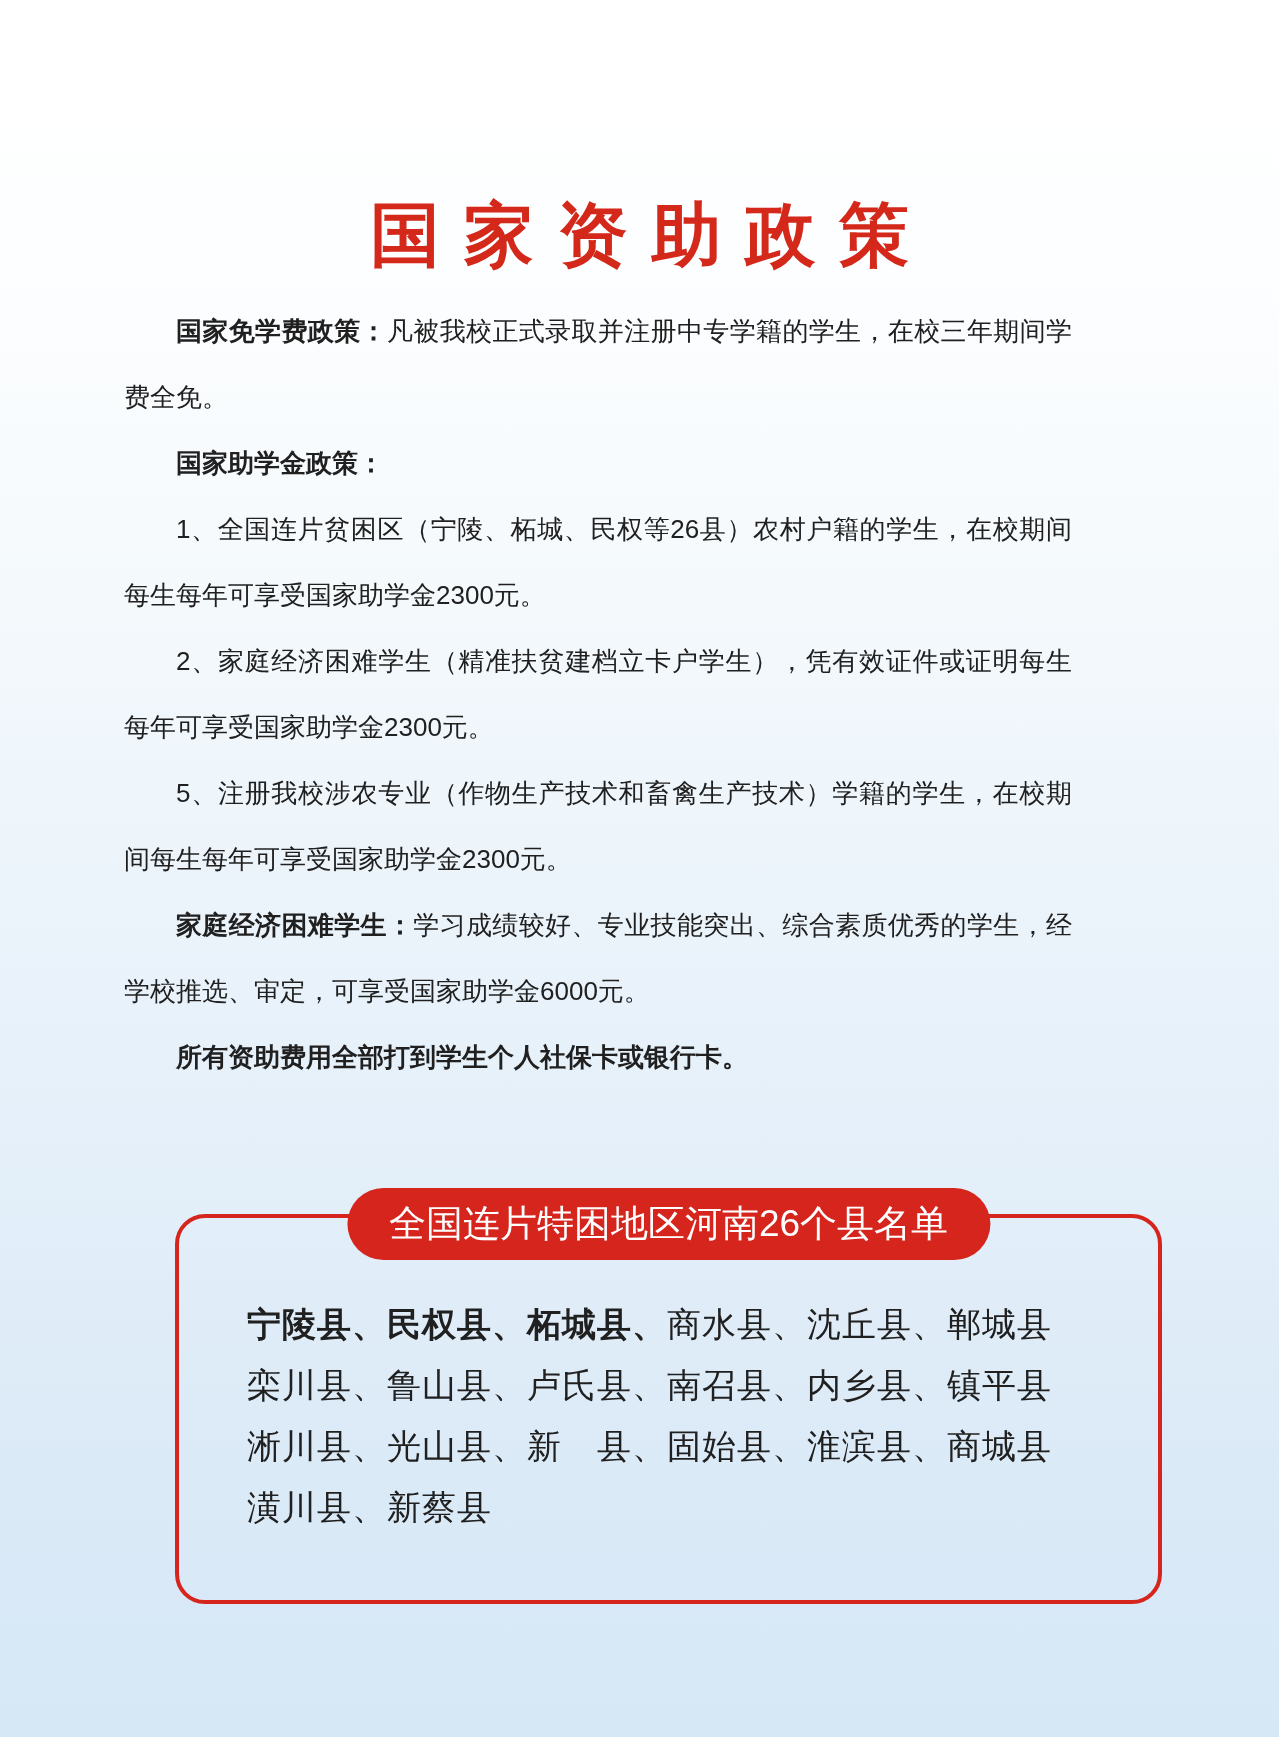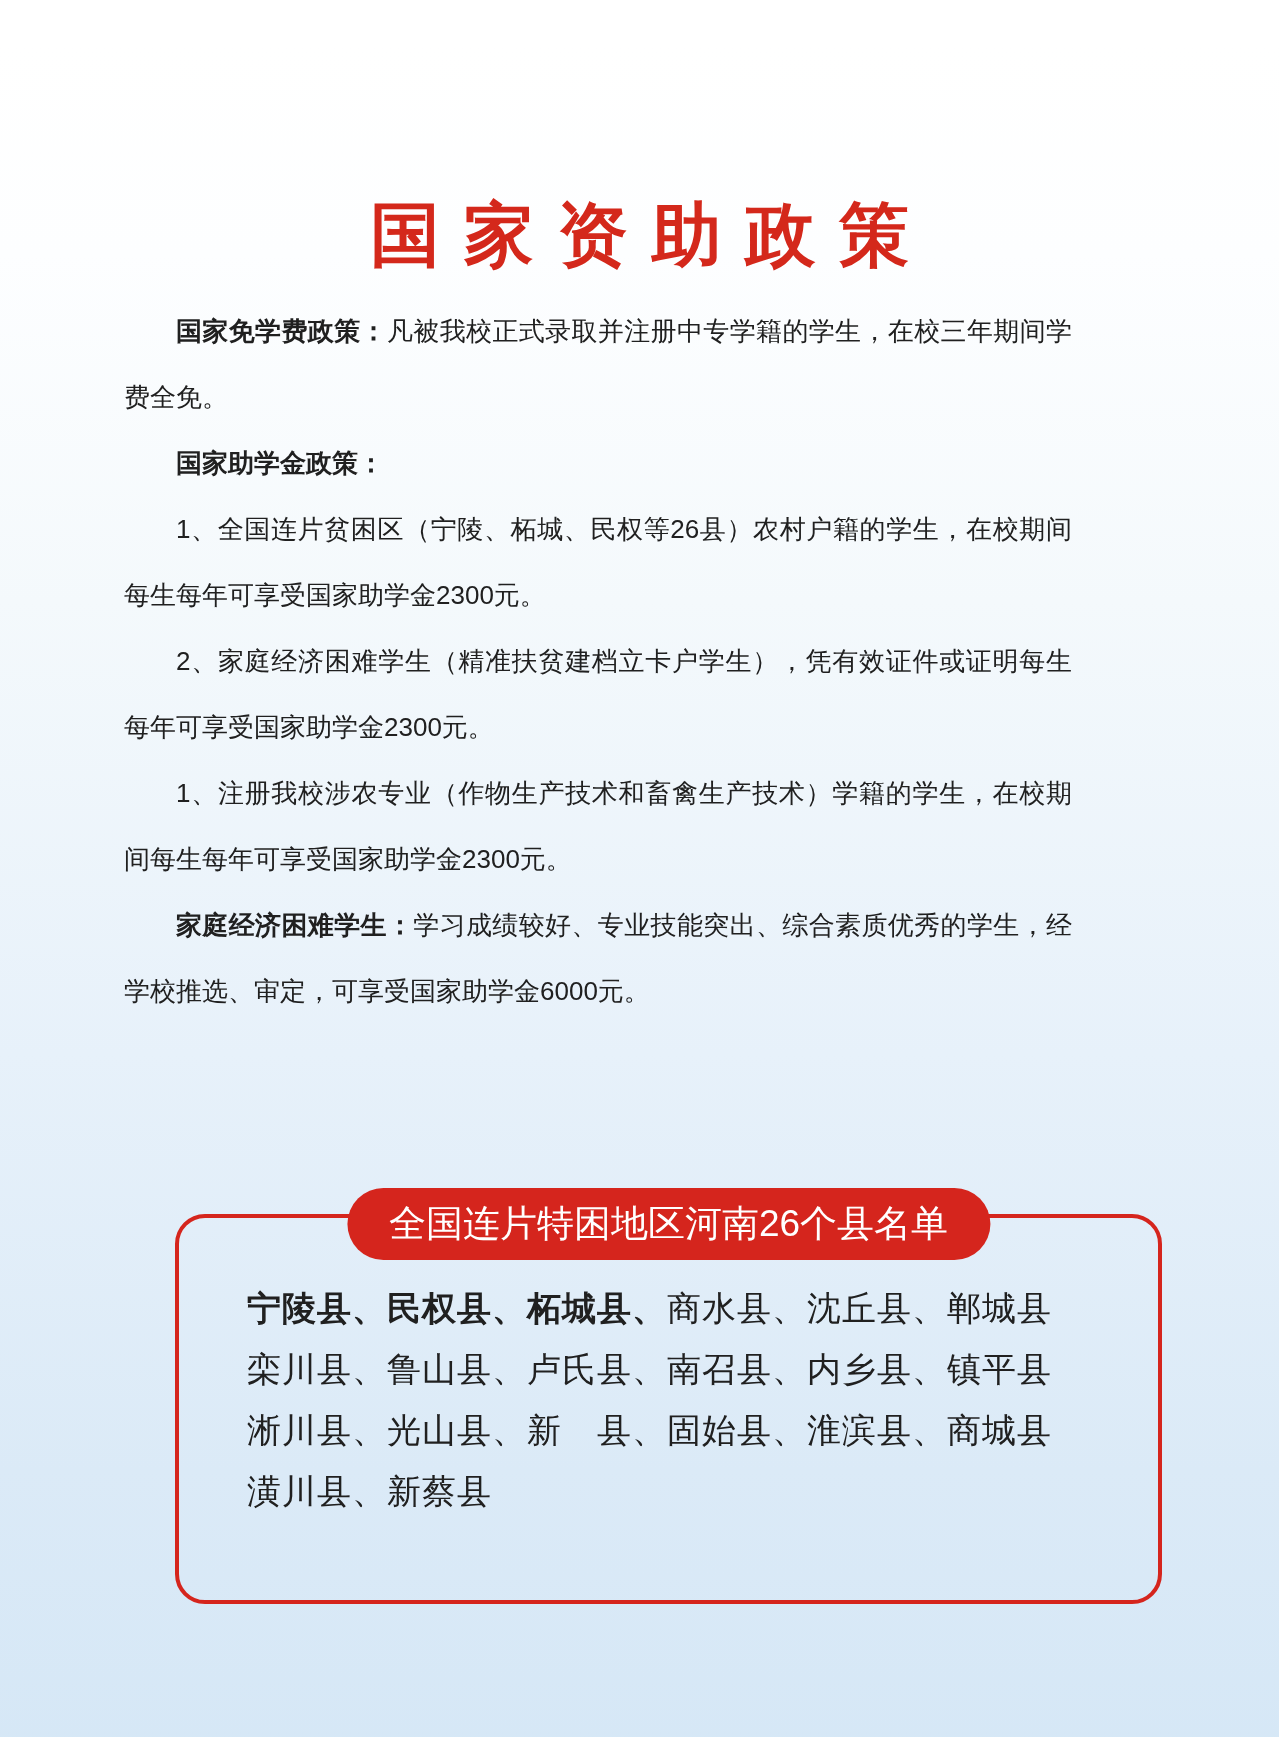--- a/index.html
+++ b/index.html
@@ -61,21 +61,21 @@
     padding: 0 42px;
     border-radius: 36px;
     background: #d5251d;
     color: #ffffff;
     font-size: 37px;
     font-weight: 400;
     white-space: nowrap;
   }
   .rows {
     position: absolute;
-    top: 60px;
+    top: 76px;
     left: 68px;
     right: 36px;
   }
   .row {
     font-size: 34px;
     line-height: 61px;
     letter-spacing: 1px;
     white-space: nowrap;
   }
 </style>
@@ -84,22 +84,23 @@
 
 <div class="page">
 
   <h1 class="title">国家资助政策</h1>
 
   <div class="body-text">
     <p><strong>国家免学费政策：</strong><span>凡被我校正式录取并注册中专学籍的学生，在校三年期间学费全免。</span></p>
     <p><strong>国家助学金政策：</strong><span></span></p>
     <p><strong></strong><span>1、全国连片贫困区（宁陵、柘城、民权等26县）农村户籍的学生，在校期间每生每年可享受国家助学金2300元。</span></p>
     <p><strong></strong><span>2、家庭经济困难学生（精准扶贫建档立卡户学生），凭有效证件或证明每生每年可享受国家助学金2300元。</span></p>
-    <p><strong></strong><span>1、注册我校涉农专业（作物生产技术和畜禽生产技术）学籍的学生，在校期间每生每年可享受国家助学金2300元。</span></p>
+    <p><strong></strong><span>5、注册我校涉农专业（作物生产技术和畜禽生产技术）学籍的学生，在校期间每生每年可享受国家助学金2300元。</span></p>
     <p><strong>家庭经济困难学生：</strong><span>学习成绩较好、专业技能突出、综合素质优秀的学生，经学校推选、审定，可享受国家助学金6000元。</span></p>
+    <p><strong>所有资助费用全部打到学生个人社保卡或银行卡。</strong><span></span></p>
   </div>
 
   <div class="county-box">
     <div class="banner"><span>全国连片特困地区河南26个县名单</span></div>
     <div class="rows">
       <div class="row"><strong>宁陵县、民权县、柘城县、</strong><span>商水县、沈丘县、郸城县</span></div>
       <div class="row"><strong></strong><span>栾川县、鲁山县、卢氏县、南召县、内乡县、镇平县</span></div>
       <div class="row"><strong></strong><span>淅川县、光山县、新　县、固始县、淮滨县、商城县</span></div>
       <div class="row"><strong></strong><span>潢川县、新蔡县</span></div>
     </div>

